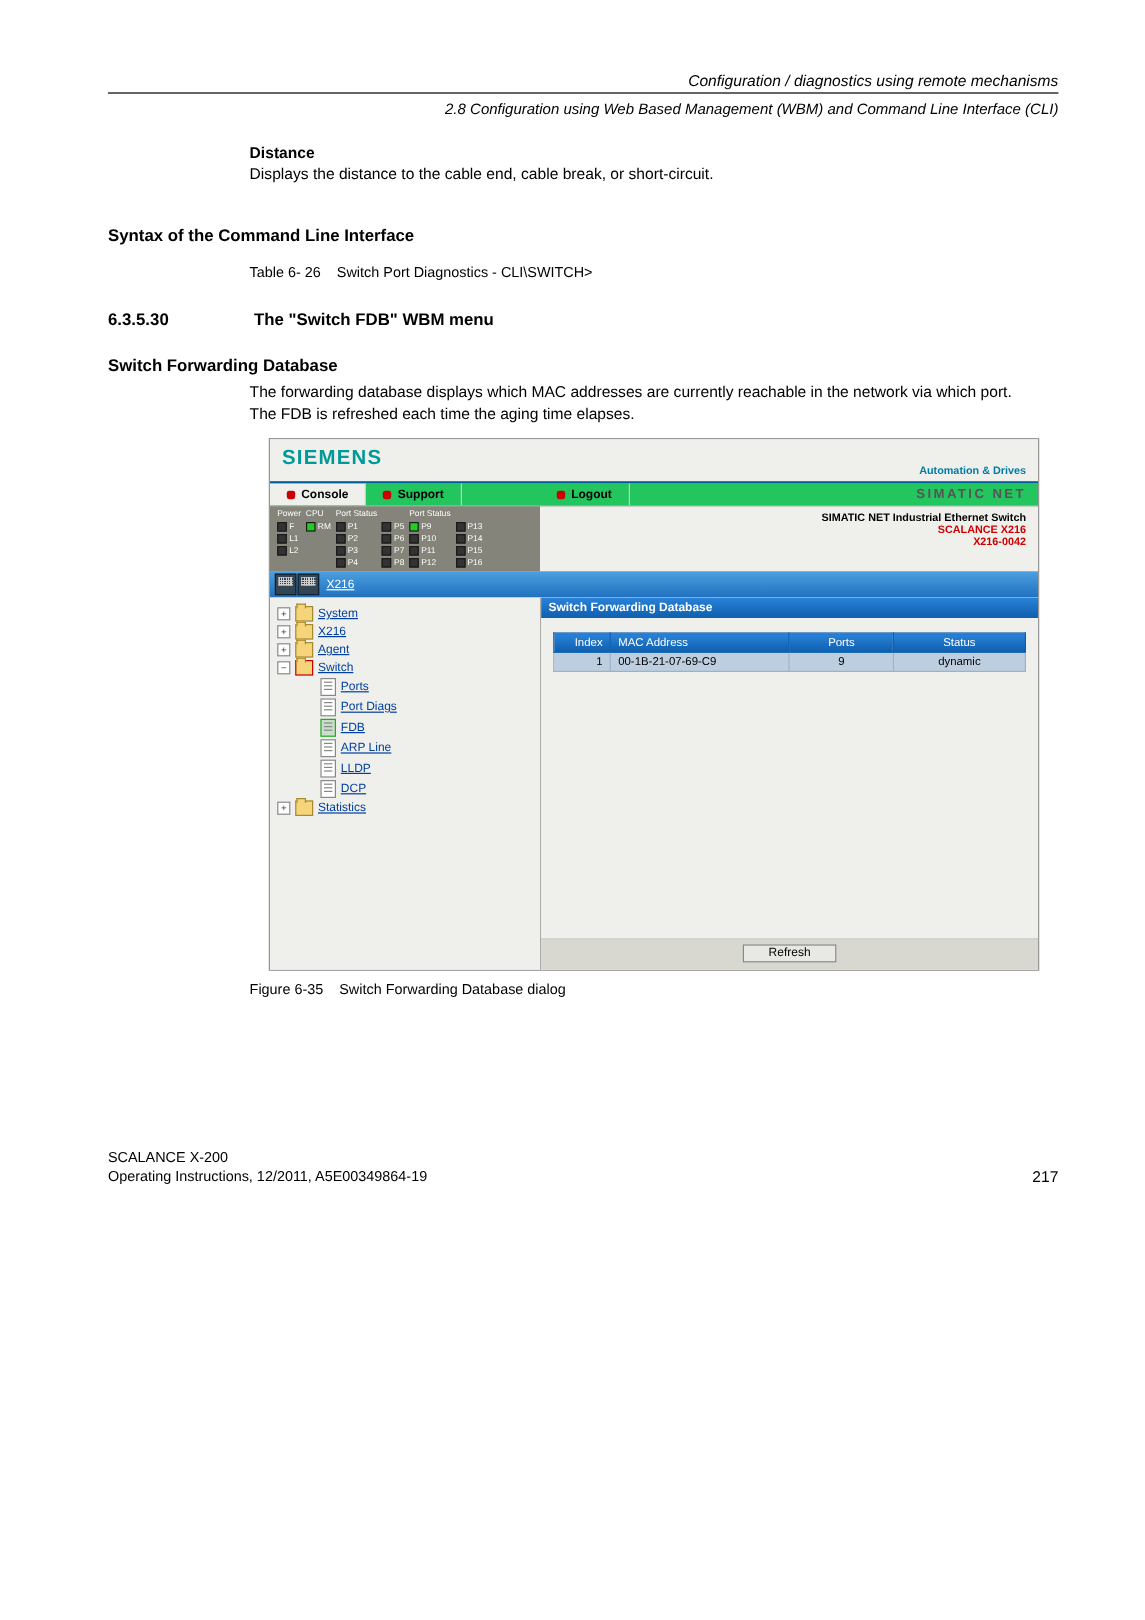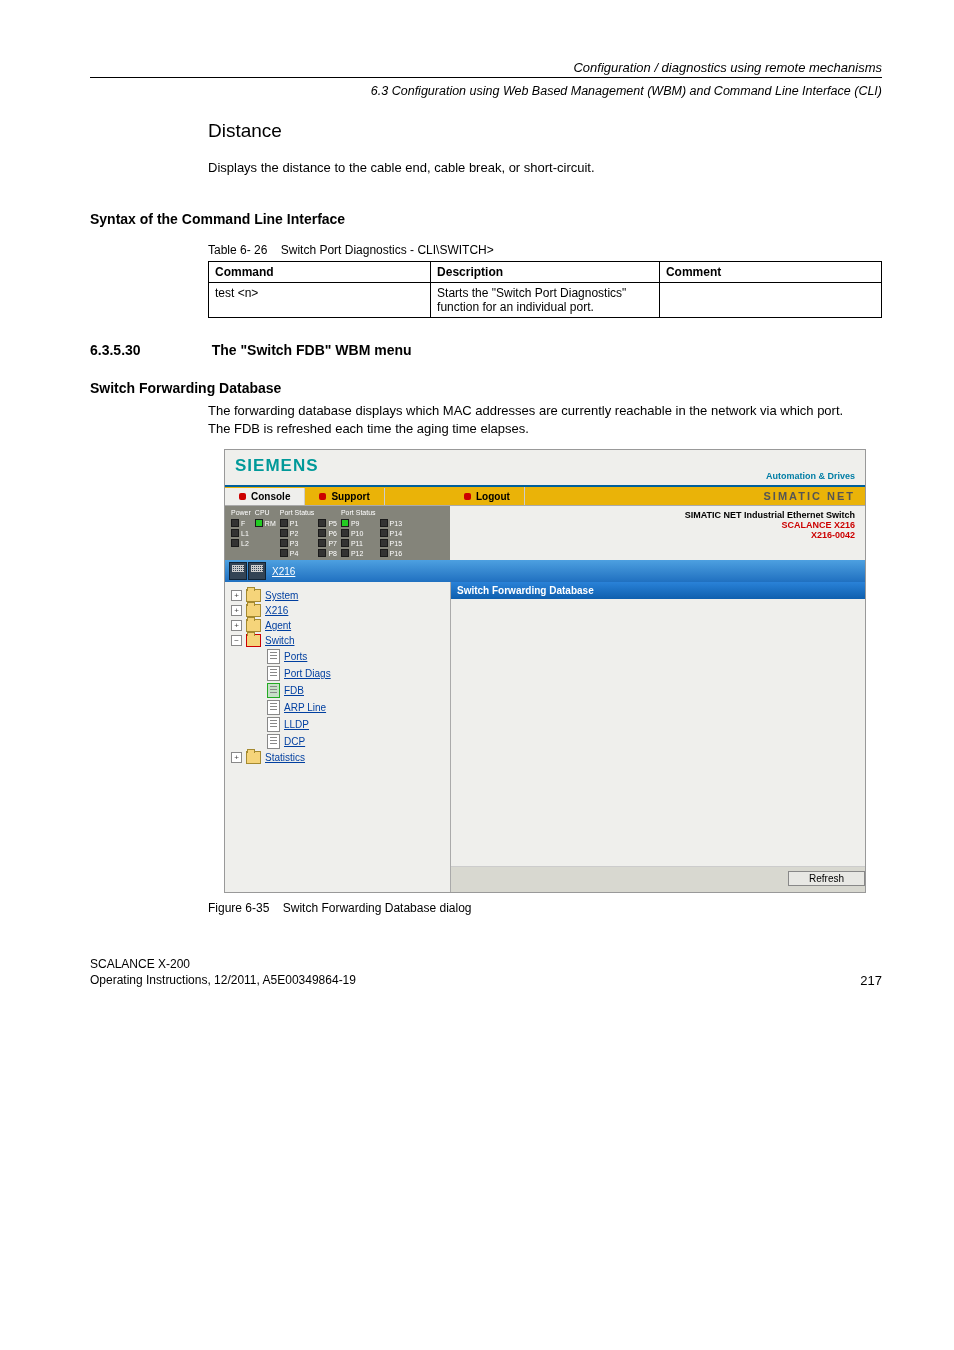--- a/index.html
+++ b/index.html
@@ -31,23 +31,23 @@
   .sub-header-right {
     text-align: right;
     font-style: italic;
     font-size: 12.5px;
     margin-bottom: 22px;
   }
   .section-indent {
     margin-left: 118px;
   }
   .distance-title {
-    font-weight: normal;
-    font-size: 19px;
-    margin-bottom: 18px;
+    font-weight: bold;
+    font-size: 13px;
+    margin-bottom: 2px;
   }
   .distance-text {
     font-size: 13px;
     margin-bottom: 36px;
   }
   .syntax-title {
     font-weight: bold;
     font-size: 14px;
     margin-bottom: 16px;
   }
@@ -119,23 +119,22 @@
   }
   .ss-brand {
     margin-left: auto;
     font-size: 9px;
     color: #007da5;
     padding: 21px 10px 4px 0;
     font-weight: bold;
   }
   .ss-menubar {
     display: flex;
-    background: #eab308;
+    background: #22c55e;
     border-bottom: 1px solid #aaa;
-    align-items: center;
   }
   .ss-menubar .menu-left {
     display:flex;
     width: 225px;
   }
   .ss-menubar .menu-right {
     display:flex;
     flex:1;
   }
   .ss-menubar .mitem {
@@ -248,21 +247,21 @@
     text-align:left;
   }
   table.sfd th.center, table.sfd td.center{text-align:center;}
   table.sfd th.right, table.sfd td.right{text-align:right;}
   table.sfd td {
     background:#bccedf;
     padding:2px 6px;
     border:1px solid #9bb2c9;
   }
   .refresh-row{
-    display:flex; justify-content:flex-end; padding:4px 0 6px 0; border-top:1px solid #ccc; background:#d8d8d0;
+    display:flex; justify-content:center; padding:4px 0 6px 0; border-top:1px solid #ccc; background:#d8d8d0;
   }
   .refresh-btn{
     background:#e8e8e4;border:1px solid #888;padding:1px 20px;font-size:10px;font-family:inherit;
   }
 
   .fig-caption {
     font-size:12px;
     margin:8px 0 0 0;
   }
 
@@ -278,50 +277,34 @@
   }
   .footer-left { line-height:1.35; }
   .footer-right { font-size:13px; }
 </style>
 </head>
 <body>
 
 <div class="page">
   <div class="header-right">Configuration / diagnostics using remote mechanisms</div>
   <hr class="hr">
-  <div class="sub-header-right">6.3 Configuration using Web Based Management (WBM) and Command Line Interface (CLI)</div>
+  <div class="sub-header-right">2.8 Configuration using Web Based Management (WBM) and Command Line Interface (CLI)</div>
 
   <div class="section-indent">
     <div class="distance-title">Distance</div>
     <div class="distance-text">Displays the distance to the cable end, cable break, or short-circuit.</div>
   </div>
 
   <div class="syntax-title">Syntax of the Command Line Interface</div>
 
   <div class="section-indent">
     <div class="table-caption">
       <span>Table 6- 26</span>&nbsp;&nbsp;&nbsp;
       <span>Switch Port Diagnostics - CLI\SWITCH&gt;</span>
     </div>
-    <table class="cli">
-      <thead>
-        <tr>
-          <th style="width:33%">Command</th>
-          <th style="width:34%">Description</th>
-          <th style="width:33%">Comment</th>
-        </tr>
-      </thead>
-      <tbody>
-        <tr>
-          <td>test &lt;n&gt;</td>
-          <td>Starts the "Switch Port Diagnostics" function for an individual port.</td>
-          <td></td>
-        </tr>
-      </tbody>
-    </table>
   </div>
 
   <div class="menu-block">
     <span class="menu-num">6.3.5.30</span>
     <span class="menu-title">The "Switch FDB" WBM menu</span>
   </div>
 
   <div class="sfd-title">Switch Forwarding Database</div>
   <div class="section-indent body-text">
     <div>The forwarding database displays which MAC addresses are currently reachable in the network via which port.</div>
@@ -516,20 +499,40 @@
               </div>
             <div class="node">
                 <span class="expand">+</span>
                 <span class="folder"></span>
                 <span class="link">Statistics</span>
               </div>
           </div>
         </div>
         <div class="ss-main">
           <div class="sfd-banner">Switch Forwarding Database</div>
+          <div class="ss-table-wrap">
+            <table class="sfd">
+              <thead>
+                <tr>
+                  <th style="width:12%" class="right">Index</th>
+                  <th style="width:38%">MAC Address</th>
+                  <th style="width:22%" class="center">Ports</th>
+                  <th style="width:28%" class="center">Status</th>
+                </tr>
+              </thead>
+              <tbody>
+                <tr>
+                  <td class="right">1</td>
+                  <td>00-1B-21-07-69-C9</td>
+                  <td class="center">9</td>
+                  <td class="center">dynamic</td>
+                </tr>
+              </tbody>
+            </table>
+          </div>
           <div style="flex:1"></div>
           <div class="refresh-row">
             <button class="refresh-btn">Refresh</button>
           </div>
         </div>
       </div>
     </div>
 
     <div class="fig-caption">
       <span>Figure 6-35</span>&nbsp;&nbsp;&nbsp;

